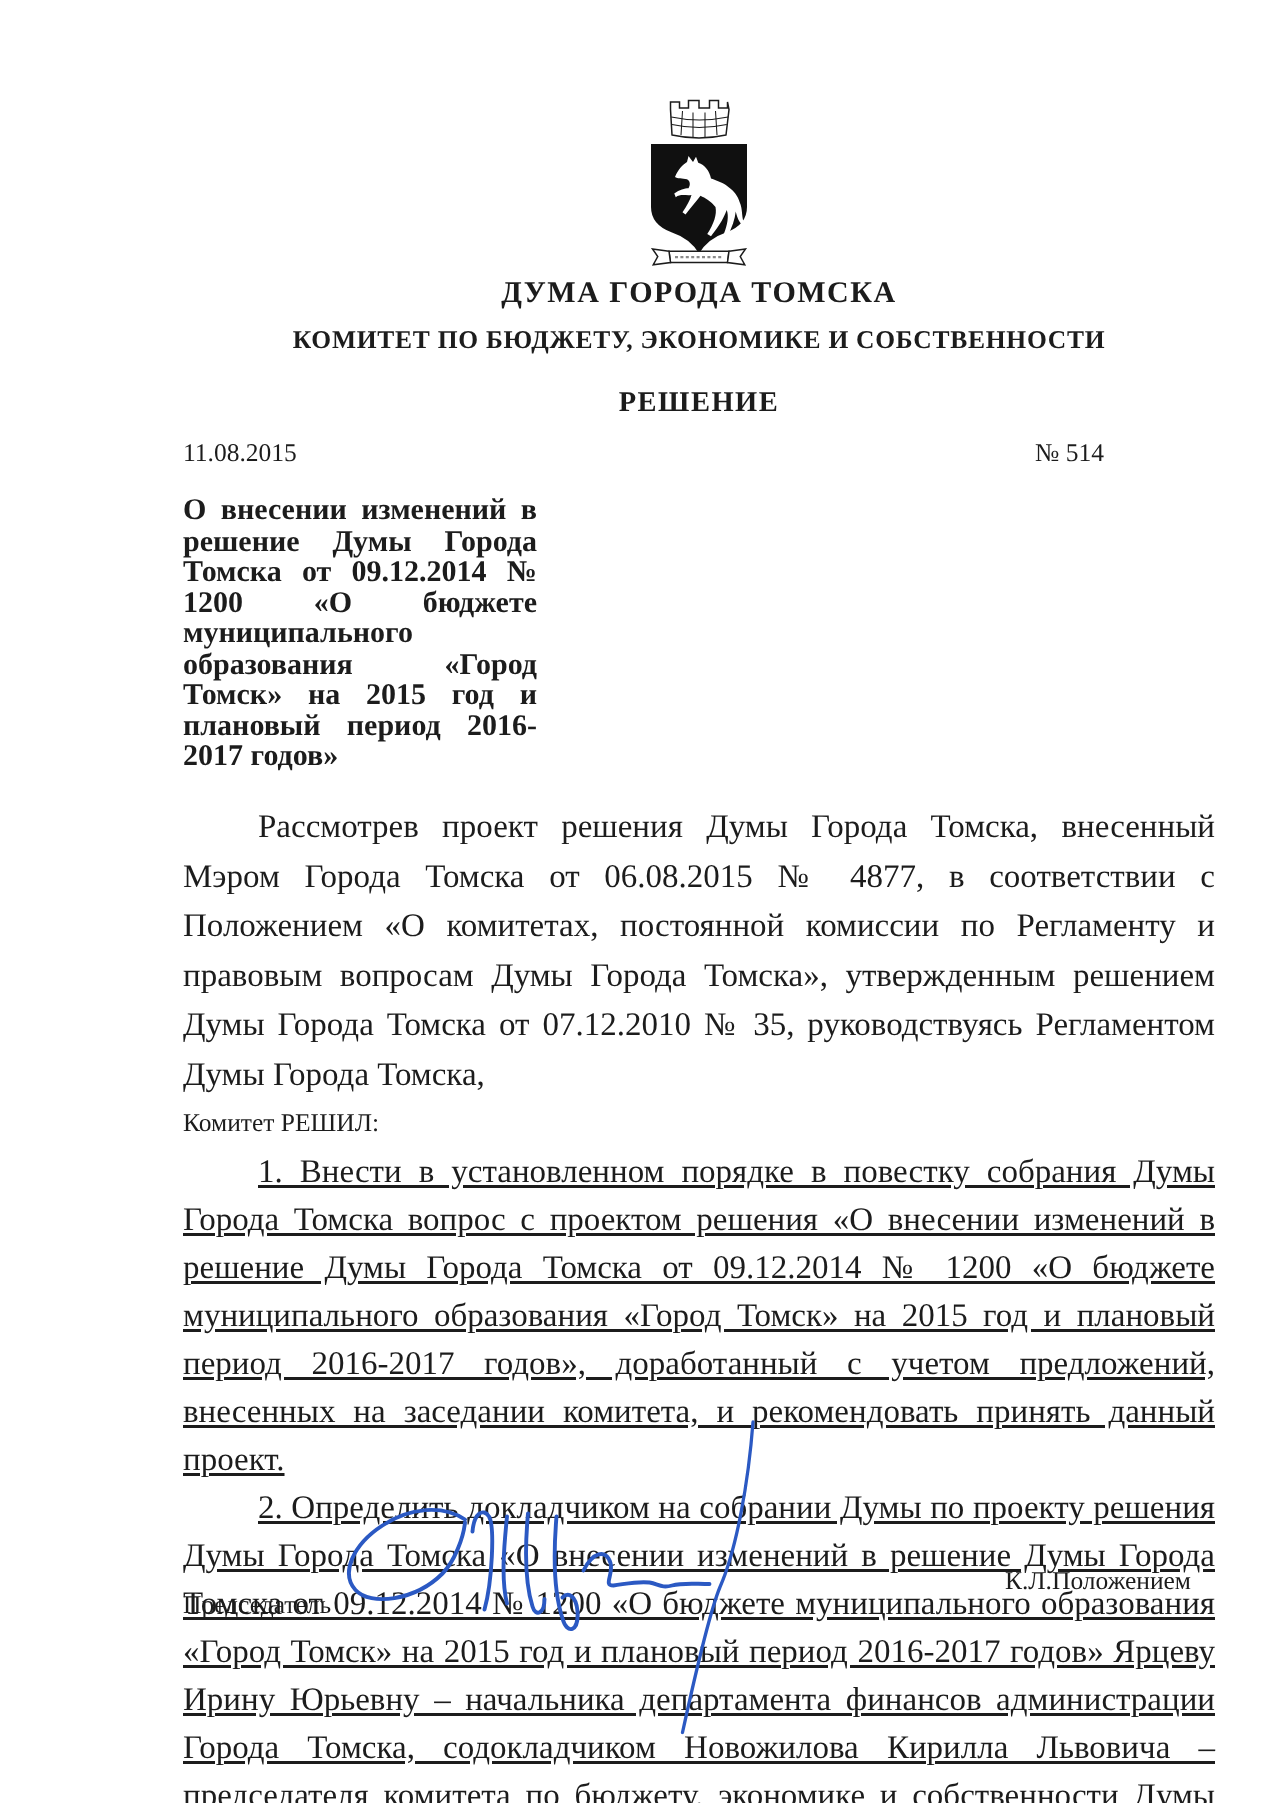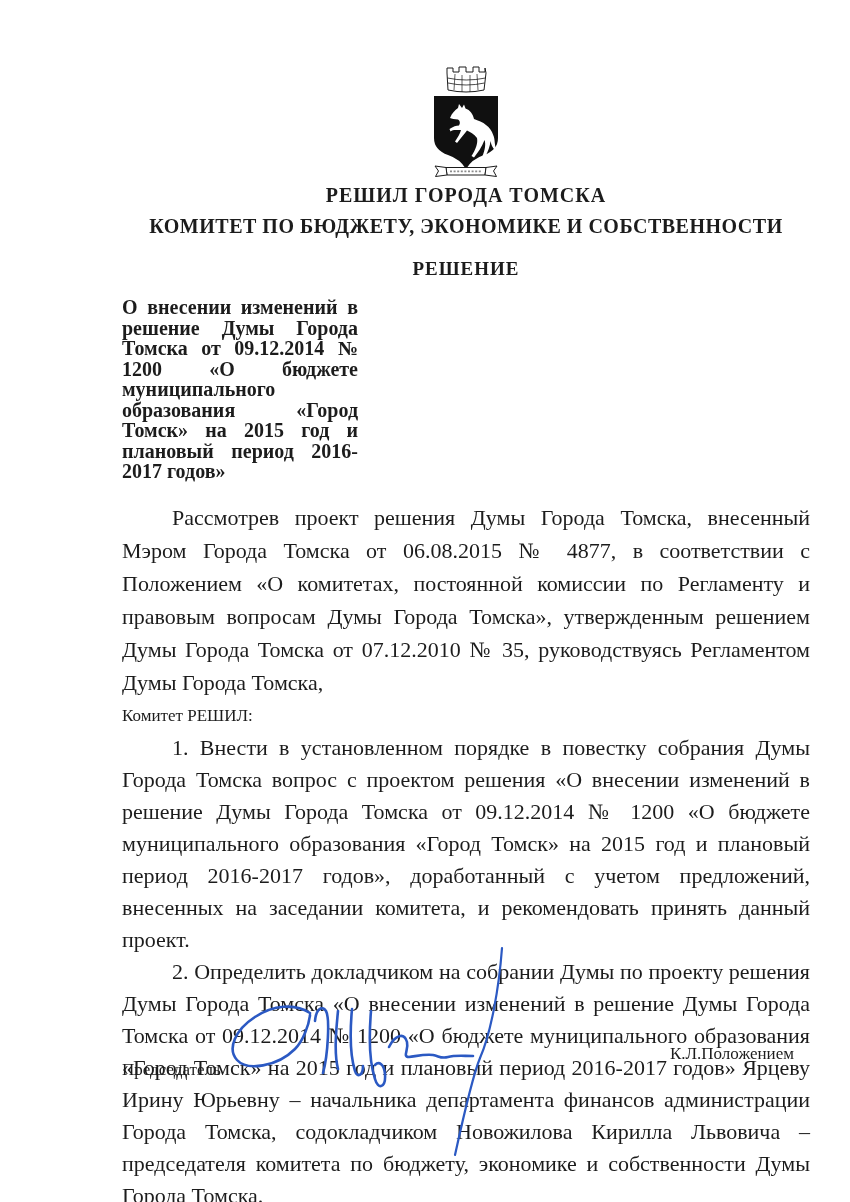--- a/index.html
+++ b/index.html
@@ -25,21 +25,21 @@
   .org-title{
     margin-top:6px;
     text-align:center;
     font-size:20px;line-height:22px;
     font-weight:bold;
     letter-spacing:1px;
   }
   .committee{
     margin-top:9px;
     text-align:center;
-    font-size:20px;line-height:23px;
+    font-size:17px;line-height:23px;
     font-weight:bold;
     letter-spacing:0.5px;
   }
   .doc-type{
     margin-top:20px;
     text-align:center;
     font-size:19px;line-height:21px;
     font-weight:bold;
     letter-spacing:1px;
     font-family:Liberation Serif, serif;
@@ -64,21 +64,21 @@
     margin:0;
     font-size:22px;
     text-align:justify;
     text-indent:50px;
   }
   .intro{ margin-top:19px; line-height:33px; }
   .resolved{
     font-size:17px;line-height:33px;
     text-align:left;
   }
-  .item{ line-height:32px; }
+  .item{ line-height:32px;text-decoration:underline; }
   .sign-row{
     position:absolute;
     left:122px;top:1044px;
     width:688px;
     font-size:17px;line-height:20px;
   }
   .sign-name{
     position:absolute;right:16px;top:0;
   }
   .sign-role{ position:absolute;left:0;top:16px; }
@@ -131,26 +131,30 @@
                C31 53 27.5 53 26 52 Z" fill="#ffffff"></path>
 
       <g stroke="#1c1c1c" stroke-width="1" fill="#ffffff">
         <path d="M22 101.5 L62 101.5 L61 109 L23 109 Z"></path>
         <path d="M22 101.5 L11 100 L14.5 105 L11.5 110.5 L23 109 Z"></path>
         <path d="M62 101.5 L73 100 L69.5 105 L72.5 110.5 L61 109 Z"></path>
         <path d="M26 105.4 L58 105.4" stroke="#8a8a8a" stroke-width="1.6" stroke-dasharray="2 1.6"></path>
       </g>
     </svg>
 
-    <div class="org-title">РЕШИЛ ГОРОДА ТОМСКА</div>
+    <div class="org-title">ДУМА ГОРОДА ТОМСКА</div>
 
     <div class="committee">КОМИТЕТ ПО БЮДЖЕТУ, ЭКОНОМИКЕ И СОБСТВЕННОСТИ</div>
 
     <div class="doc-type">РЕШЕНИЕ</div>
 
+    <div class="meta-row">
+      <span class="meta-date">11.08.2015</span>
+      <span class="meta-number">№ 514</span>
+    </div>
 
     <div class="subject">О внесении изменений в решение Думы Города Томска от 09.12.2014 № 1200 «О бюджете муниципального образования «Город Томск» на 2015 год и плановый период 2016-2017 годов»</div>
 
     <p class="para intro">Рассмотрев проект решения Думы Города Томска, внесенный Мэром Города Томска от 06.08.2015 № 4877, в соответствии с Положением «О комитетах, постоянной комиссии по Регламенту и правовым вопросам Думы Города Томска», утвержденным решением Думы Города Томска от 07.12.2010 № 35, руководствуясь Регламентом Думы Города Томска,</p>
 
     <div class="resolved">Комитет РЕШИЛ:</div>
 
     <p class="para item">1. Внести в установленном порядке в повестку собрания Думы Города Томска вопрос с проектом решения «О внесении изменений в решение Думы Города Томска от 09.12.2014 № 1200 «О бюджете муниципального образования «Город Томск» на 2015 год и плановый период 2016-2017 годов», доработанный с учетом предложений, внесенных на заседании комитета, и рекомендовать принять данный проект.</p>
 
     <p class="para item">2. Определить докладчиком на собрании Думы по проекту решения Думы Города Томска «О внесении изменений в решение Думы Города Томска от 09.12.2014 № 1200 «О бюджете муниципального образования «Город Томск» на 2015 год и плановый период 2016-2017 годов» Ярцеву Ирину Юрьевну – начальника департамента финансов администрации Города Томска, содокладчиком Новожилова Кирилла Львовича – председателя комитета по бюджету, экономике и собственности Думы Города Томска.</p>

